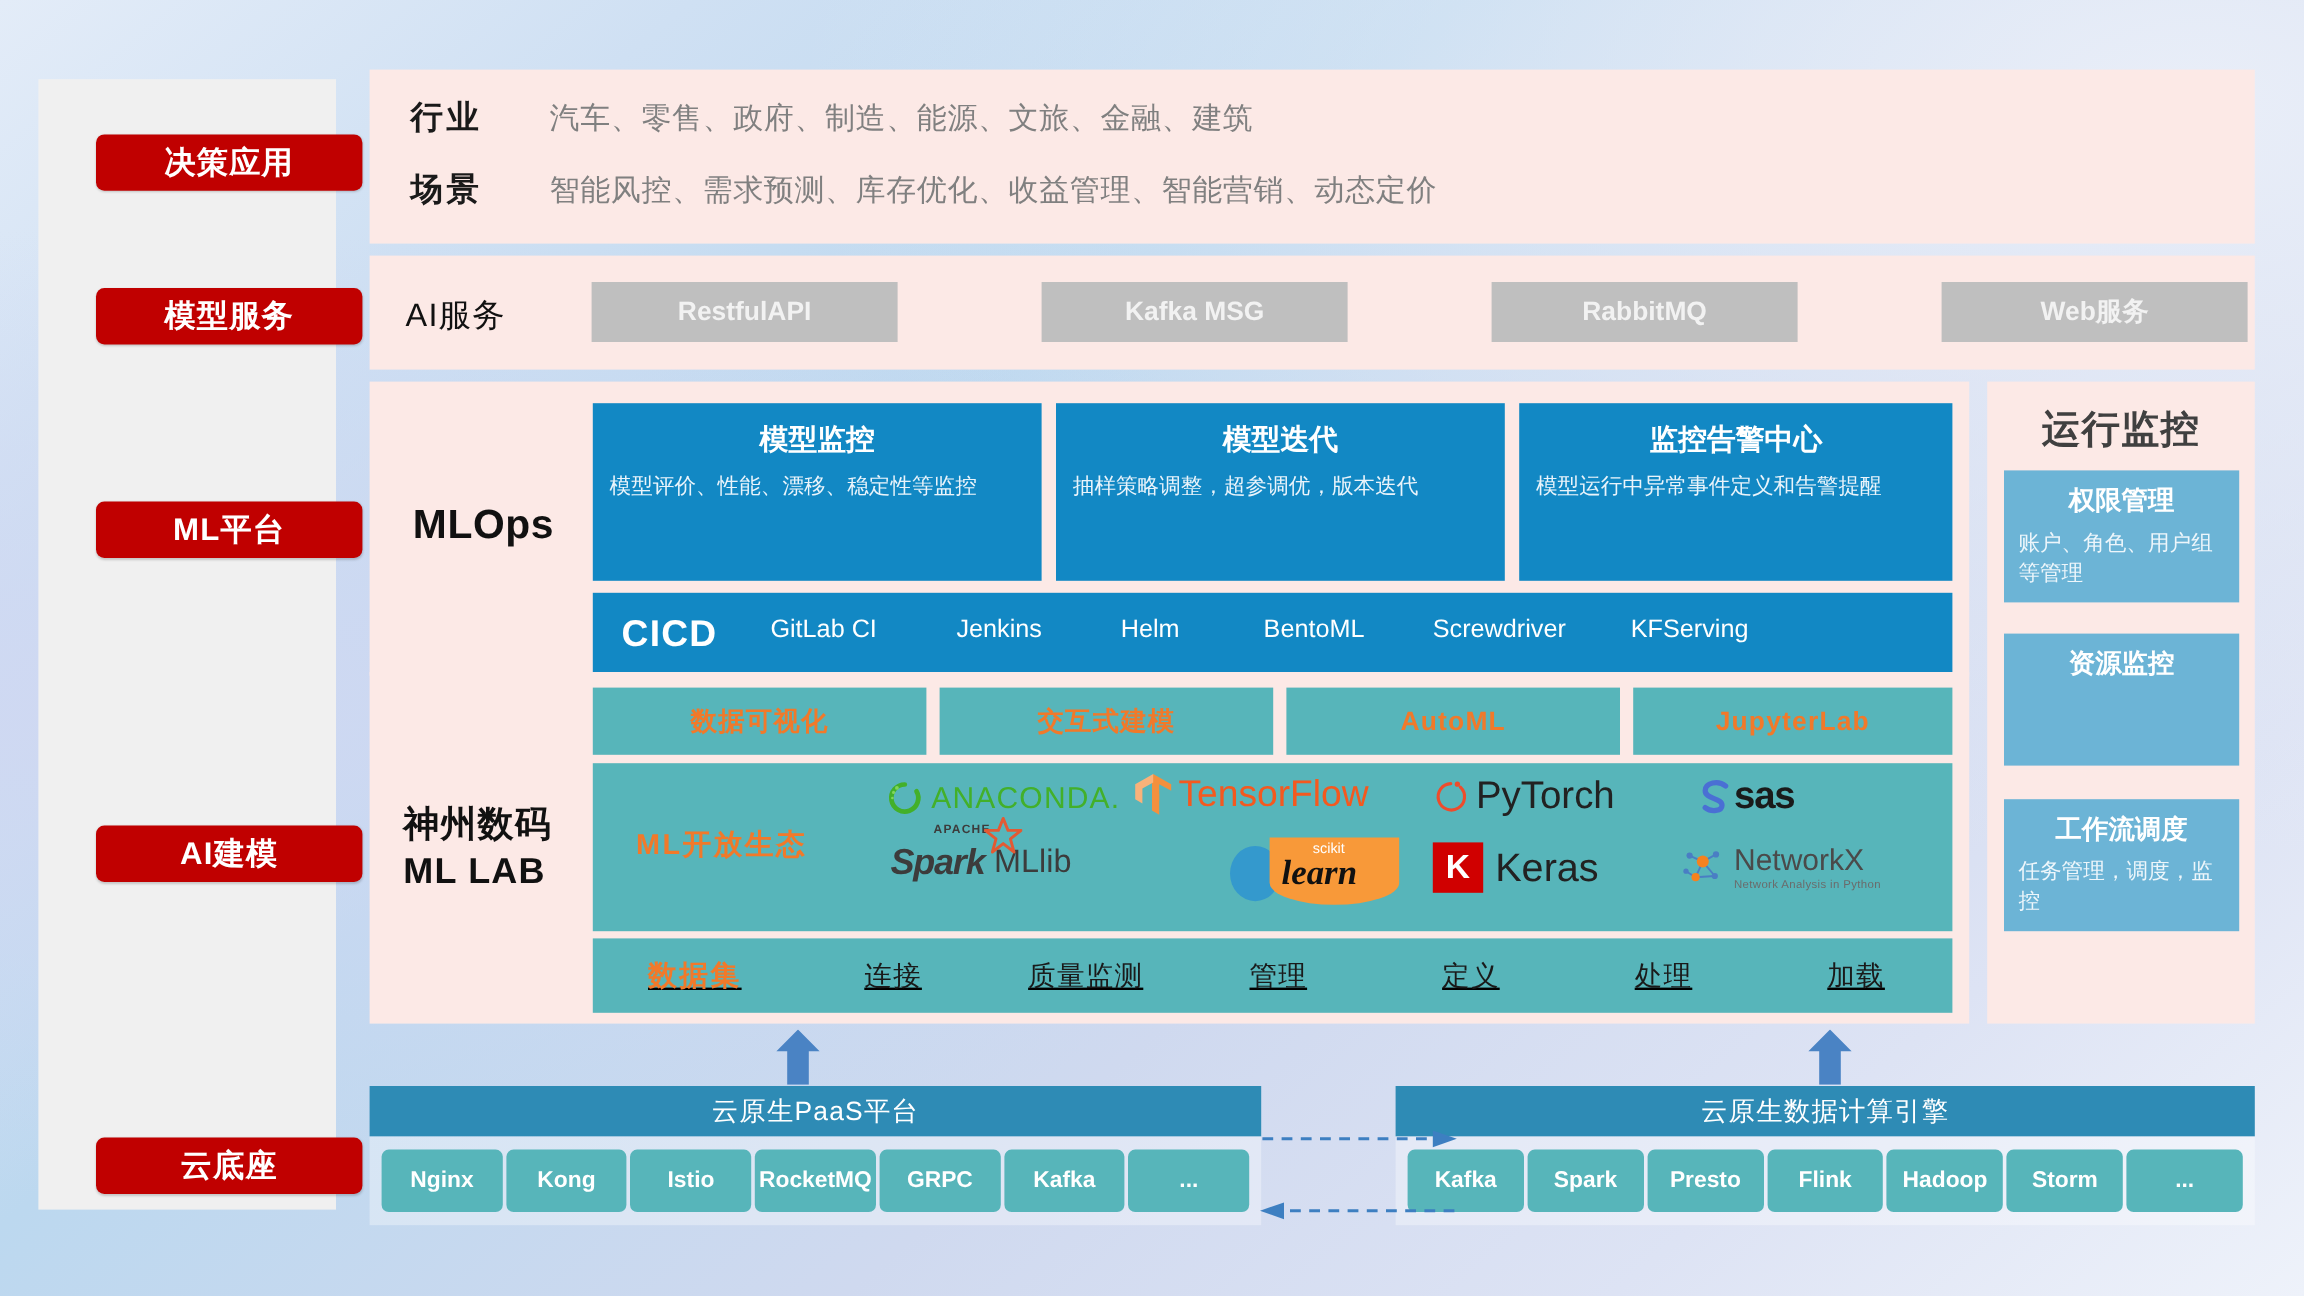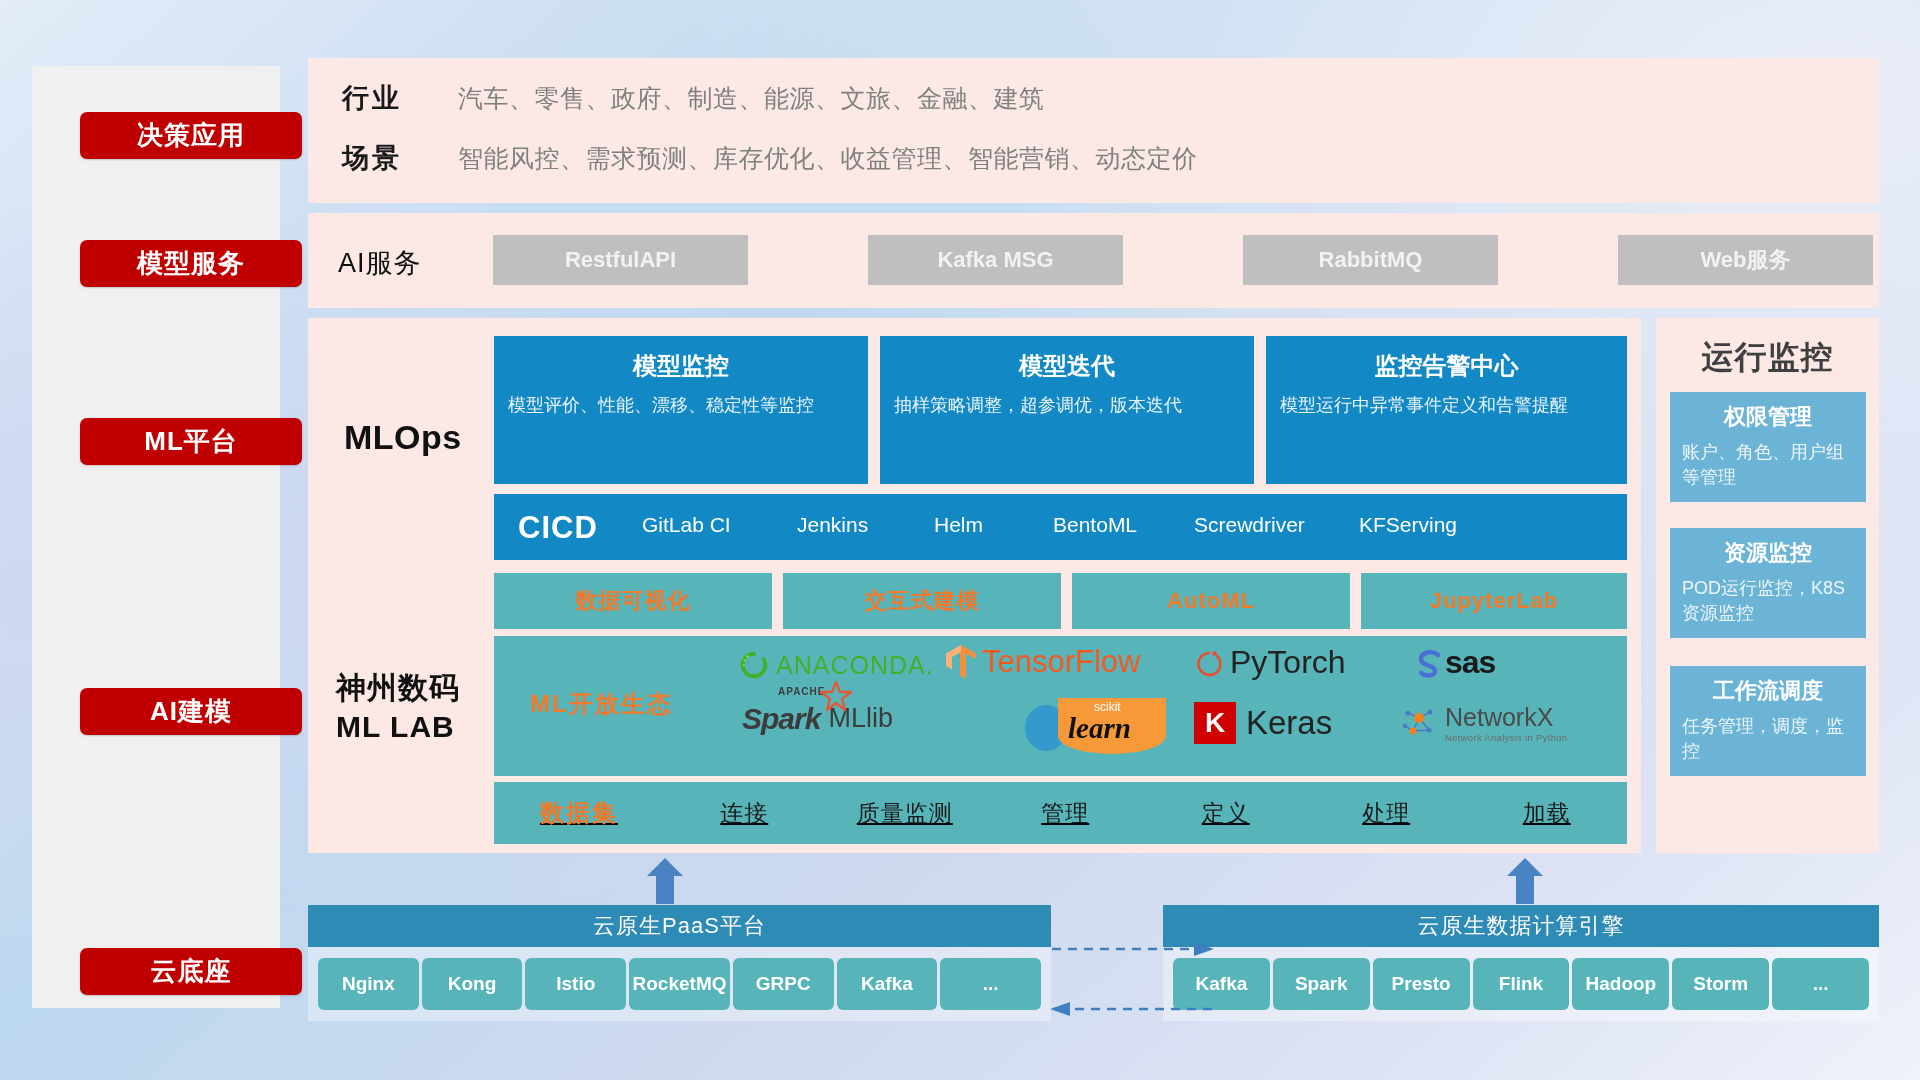--- a/index.html
+++ b/index.html
@@ -323,21 +323,20 @@
   </div>
 
   <div class="panel" id="p-mon">
     <div id="mon-title">运行监控</div>
     <div class="mon-card" style="top:74px;height:110px;">
       <div class="t">权限管理</div>
       <div class="d">账户、角色、用户组等管理</div>
     </div>
     <div class="mon-card" style="top:210px;height:110px;">
       <div class="t">资源监控</div>
-      <div class="d">POD运行监控，K8S资源监控</div>
     </div>
     <div class="mon-card" style="top:348px;height:110px;">
       <div class="t">工作流调度</div>
       <div class="d">任务管理，调度，监控</div>
     </div>
   </div>
 
   <svg class="up-arrow" style="left:645px;top:858px;" viewBox="0 0 40 46">
     <polygon points="20,0 38,18 29,18 29,46 11,46 11,18 2,18" fill="#4a83c4"></polygon>
   </svg>

